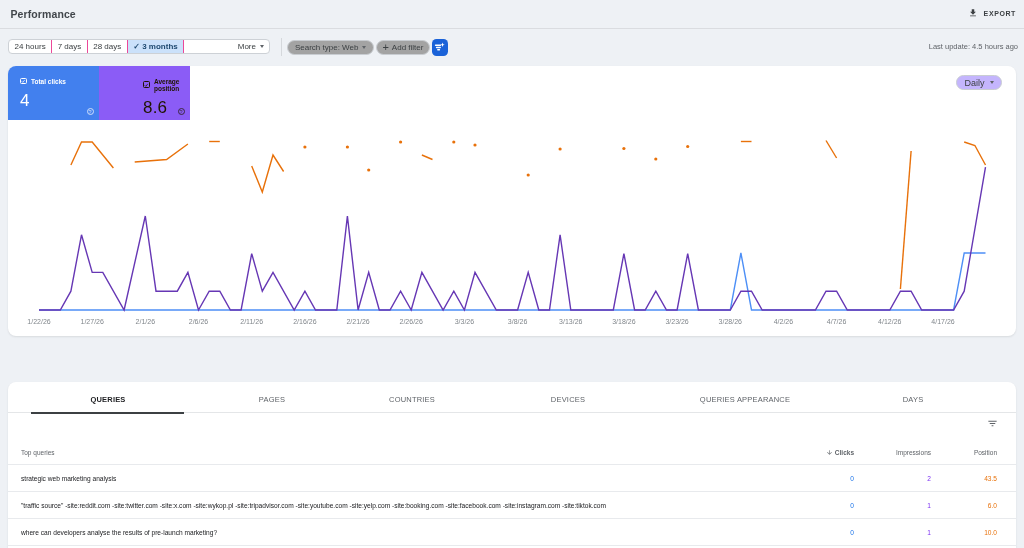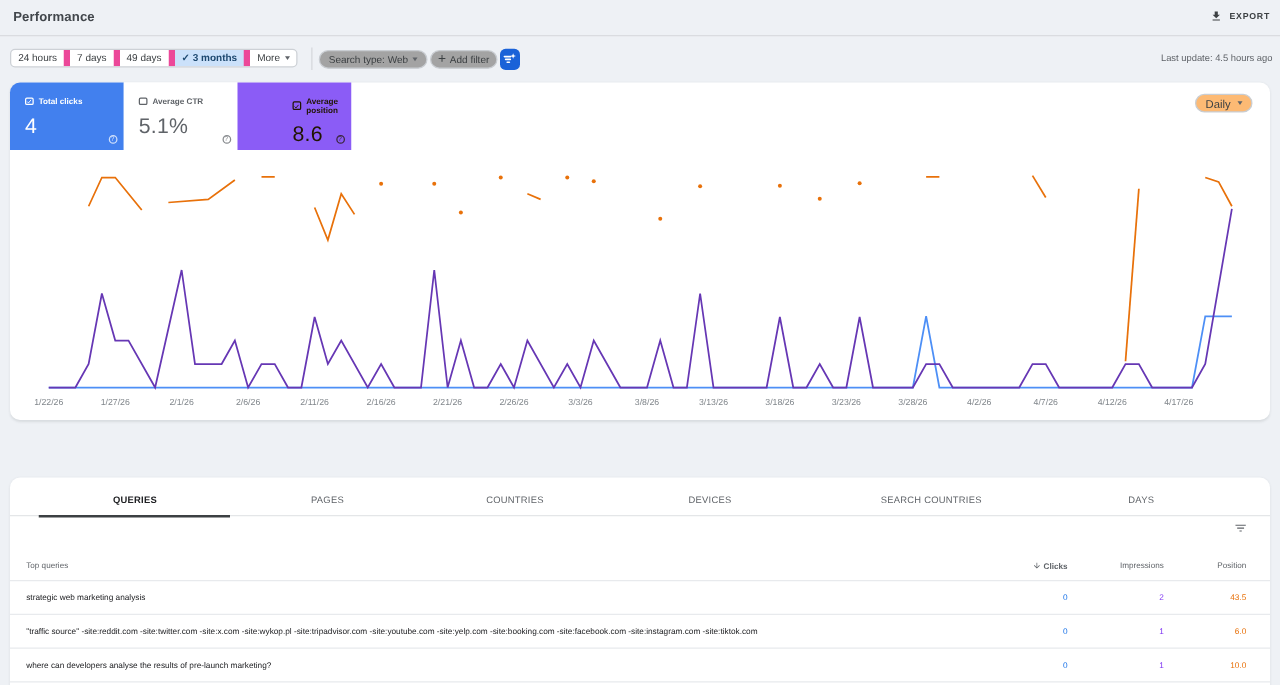--- a/index.html
+++ b/index.html
@@ -5,42 +5,42 @@
 * { margin:0; padding:0; box-sizing:border-box; }
 html,body { width:1024px; height:548px; overflow:hidden; }
 body { background:#eef1f5; font-family:"Liberation Sans", sans-serif; position:relative; color:#3c4043; }
 .hdr { position:absolute; left:0; top:0; width:1024px; height:29px; border-bottom:1px solid #dadce0; }
 .hdr h1 { position:absolute; left:10.5px; top:8px; font-size:10.5px; font-weight:bold; color:#41464b; letter-spacing:0.1px; }
 .export { position:absolute; right:8px; top:8px; font-size:7px; font-weight:bold; color:#3c4043; letter-spacing:0.6px; }
 
 
 .toolbar { position:absolute; left:8px; top:39px; height:16px; display:flex; align-items:flex-start; }
 .btng { display:inline-flex; height:15px; border:1px solid #cdd1d6; border-radius:4px; background:#fff; overflow:hidden; vertical-align:top; }
-.btng > span { display:inline-flex; align-items:center; padding:0 5.5px; font-size:8px; color:#3c4043; border-right:5px solid #ec4899; white-space:nowrap; }
-.btng > span:last-child { border-right:none; }
+.btng > span { display:inline-flex; align-items:center; padding:0 5.5px; font-size:8px; color:#3c4043; border-right:1px solid #ec4899; white-space:nowrap; }
+.btng > span:last-child { border-right:none;margin-left:48px; }
 .btng .sel { background:#cbe1fa; color:#1d486f; font-weight:bold; }
 .vdiv { width:1px; height:18px; background:#d5d8dc; margin:-1px 5px 0 11px; flex:none; }
 .pill { display:inline-flex; align-items:center; height:15px; margin-top:0.5px; border:1px solid #c9cdd2; border-radius:8px; background:#a3a3a3; padding:0 6.5px; font-size:8px; color:#3c4043; margin-right:2px; vertical-align:top; white-space:nowrap; }
 .fbtn { display:inline-flex; align-items:center; justify-content:center; width:16px; height:16.5px; background:#1a62d8; border-radius:4.5px; vertical-align:top; }
 .lastupd { position:absolute; right:6px; top:42px; font-size:7.5px; color:#5f6368; }
 .caret { display:inline-block; width:0; height:0; border-left:2.8px solid transparent; border-right:2.8px solid transparent; border-top:3.4px solid #5f6368; margin-left:4px; }
 
 .panel1 { position:absolute; left:8px; top:66px; width:1008px; height:270px; background:#fff; border-radius:8px; box-shadow:0 1px 2px rgba(60,64,67,.12); }
 .cards { position:absolute; left:0; top:0; height:54px; display:flex; }
 .card { width:91px; height:54px; position:relative; padding:11.5px 0 0 12px; }
 .card .lbl { font-size:6.5px; font-weight:bold; display:flex; align-items:center; }
 .card .cb { width:6.5px; height:6.5px; border:1px solid currentColor; border-radius:1.5px; margin-right:4.5px; display:inline-flex; align-items:center; justify-content:center; flex:none; }
 .card .val { font-size:17px; margin-top:6px; letter-spacing:0.2px; }
 .card .q { position:absolute; right:5.5px; bottom:5.5px; width:7px; height:7px; border:1px solid currentColor; border-radius:50%; font-size:5.5px; line-height:7px; text-align:center; opacity:.75; }
 .c-blue { background:#4280ee; color:#fff; border-top-left-radius:8px; }
 .c-purple { background:#6231af; color:#fff; }
 .c-white { background:#fff; color:#5f6368; }
 .c-white .val { color:#5f6368; }
 .c-orange { background:#8b5cf6; color:#201500;padding-left:44px; }
-.daily { position:absolute; right:14px; top:9px; width:46px; height:15px; border:1px solid #c9cdd2; border-radius:8px; background:#fdba74; font-size:9px; color:#3c4043; display:flex; align-items:center; justify-content:center; }
+.daily { position:absolute; right:14px; top:9px; width:46px; height:15px; border:1px solid #c9cdd2; border-radius:8px; background:#c4b5fd; font-size:9px; color:#3c4043; display:flex; align-items:center; justify-content:center; }
 
 .panel2 { position:absolute; left:8px; top:350px; width:1008px; height:190px; background:#fff; border-radius:8px; box-shadow:0 1px 2px rgba(60,64,67,.12);margin-top:32px; }
 .tabs { position:absolute; left:0; top:0; width:1008px; height:31px; border-bottom:1px solid #e4e6e8; }
 .tab { position:absolute; top:12.5px; font-size:7.5px; letter-spacing:0.2px; color:#5f6368; transform:translateX(-50%); white-space:nowrap; }
 .tab.act { color:#202124; font-weight:bold; }
 .underline { position:absolute; left:23px; top:29.5px; width:153px; height:2.5px; background:#3c4043; }
 .tfilter { position:absolute; right:18px; top:33px; }
 .thead { position:absolute; left:0; top:67px; width:1008px; font-size:6.5px; color:#5f6368; }
 .trow { position:absolute; left:0; width:1008px; font-size:6.6px; color:#202124; border-top:1px solid #e8eaed; height:27px; }
 .cell-q { position:absolute; left:13px; top:10px; }
@@ -55,21 +55,21 @@
 <div class="hdr">
   <h1>Performance</h1>
   <div class="export"><svg width="10" height="10" viewBox="0 0 24 24" fill="#3c4043" style="vertical-align:-2.5px; margin-right:6px;">
         <path d="M5 20h14v-2H5v2zM19 9h-4V3H9v6H5l7 7 7-7z"></path>
       </svg>EXPORT</div>
 </div>
 <div class="toolbar">
   <span class="btng">
       <span>24 hours</span>
       <span>7 days</span>
-      <span>49 days</span>
+      <span>28 days</span>
       <span class="sel">✓ 3 months</span>
       <span>More <span class="caret"></span></span>
     </span>
   <span class="vdiv"></span>
   <span class="pill">Search type: Web <span class="caret"></span></span>
   <span class="pill" style="padding:0 5.5px;"><span style="font-size:11px; margin-right:3px; font-weight:400;">+</span>Add filter</span>
   <span class="fbtn">
       <svg width="11" height="11" viewBox="0 0 22 22" fill="none" stroke="#fff" stroke-width="2.6" stroke-linecap="round">
         <path d="M3 6.5 L13 6.5"></path>
         <path d="M5 11 L12.5 11"></path>
@@ -82,25 +82,20 @@
 
 <div class="panel1">
   <div class="cards">
     <div class="card c-blue">
         <div class="lbl"><span class="cb">
             <svg width="6" height="6" viewBox="0 0 10 10">
               <path d="M1.5 5.5 L4 8 L8.5 2.5" fill="none" stroke="currentColor" stroke-width="1.6"></path>
             </svg>
           </span>Total clicks</div>
         <div class="val">4</div>
-        <div class="q">?</div>
-      </div>
-    <div class="card c-white">
-        <div class="lbl"><span class="cb">&nbsp;</span>Average CTR</div>
-        <div class="val">5.1%</div>
         <div class="q">?</div>
       </div>
     <div class="card c-orange">
         <div class="lbl"><span class="cb">
             <svg width="6" height="6" viewBox="0 0 10 10">
               <path d="M1.5 5.5 L4 8 L8.5 2.5" fill="none" stroke="currentColor" stroke-width="1.6"></path>
             </svg>
           </span>Average position</div>
         <div class="val">8.6</div>
         <div class="q">?</div>
@@ -149,24 +144,24 @@
 <text x="828.6" y="258">4/7/26</text>
 <text x="881.8" y="258">4/12/26</text>
 <text x="935.0" y="258">4/17/26</text>
 </g>
     </svg>
 </div>
 
 <div class="panel2">
   <div class="tabs">
     <div class="tab act" style="left:100px;">QUERIES</div>
-    <div class="tab" style="left:240px;padding-left:28px;">PAGES</div>
+    <div class="tab" style="left:250px;padding-left:28px;">PAGES</div>
     <div class="tab" style="left:404px;">COUNTRIES</div>
     <div class="tab" style="left:560px;">DEVICES</div>
-    <div class="tab" style="left:737px;">SEARCH COUNTRIES</div>
+    <div class="tab" style="left:737px;">QUERIES APPEARANCE</div>
     <div class="tab" style="left:905px;text-align:right;">DAYS</div>
   </div>
   <div class="underline"></div>
   <div class="tfilter"><svg width="11" height="11" viewBox="0 0 24 24" fill="#5f6368">
         <path d="M10 18h4v-2h-4v2zM3 6v2h18V6H3zm3 7h12v-2H6v2z"></path>
       </svg></div>
   <div class="thead">
     <span class="cell-q" style="top:0;">Top queries</span>
     <span class="num n-clicks" style="top:0; color:#5f6368; font-weight:bold;"><svg width="7" height="7" viewBox="0 0 24 24" fill="#5f6368" style="vertical-align:-1px; margin-right:2px;">
           <path d="M20 12l-1.41-1.41L13 16.17V4h-2v12.17l-5.58-5.59L4 12l8 8 8-8z"></path>

